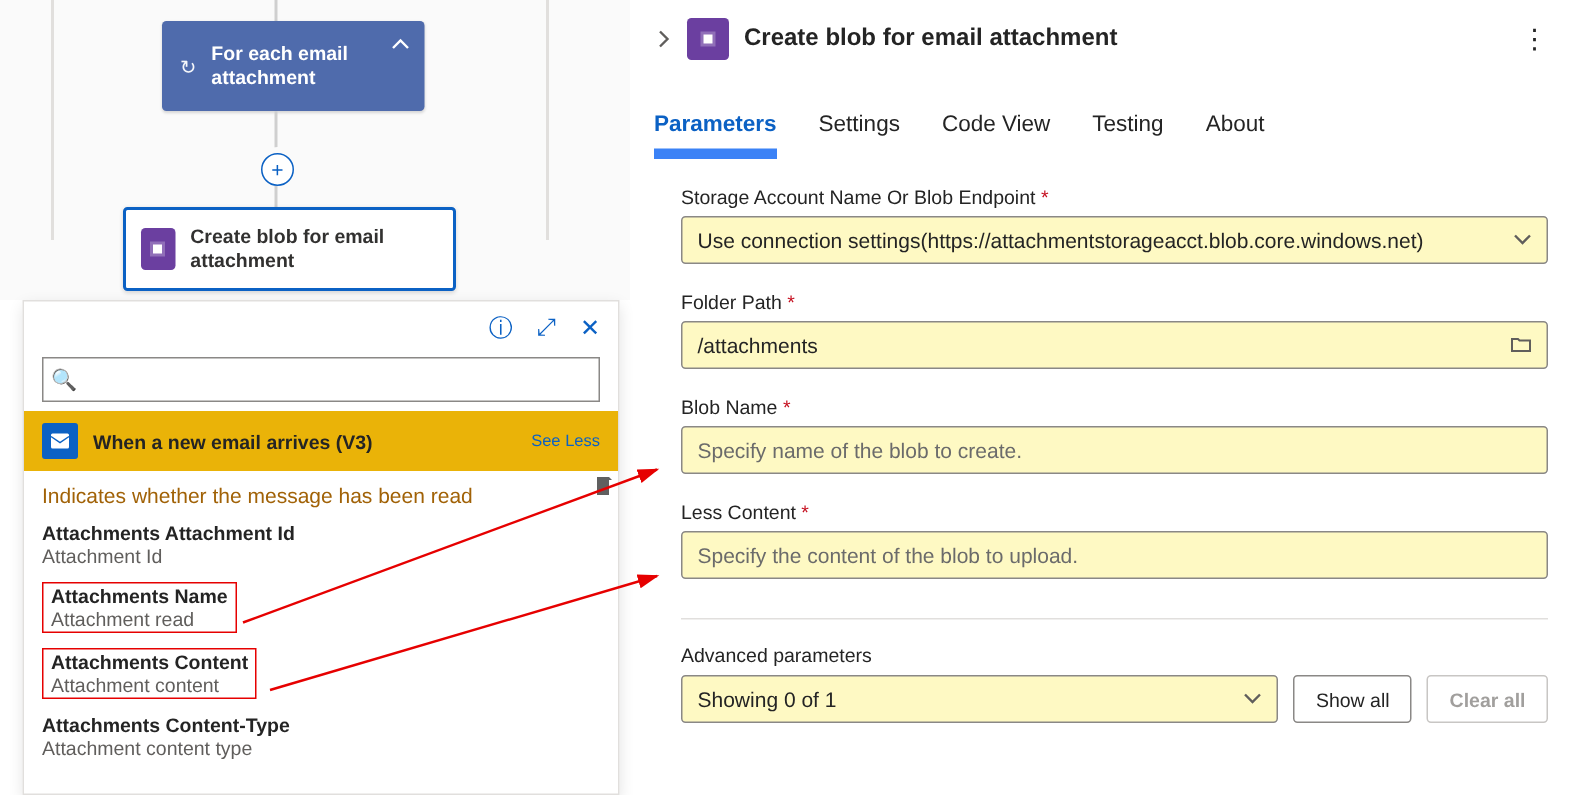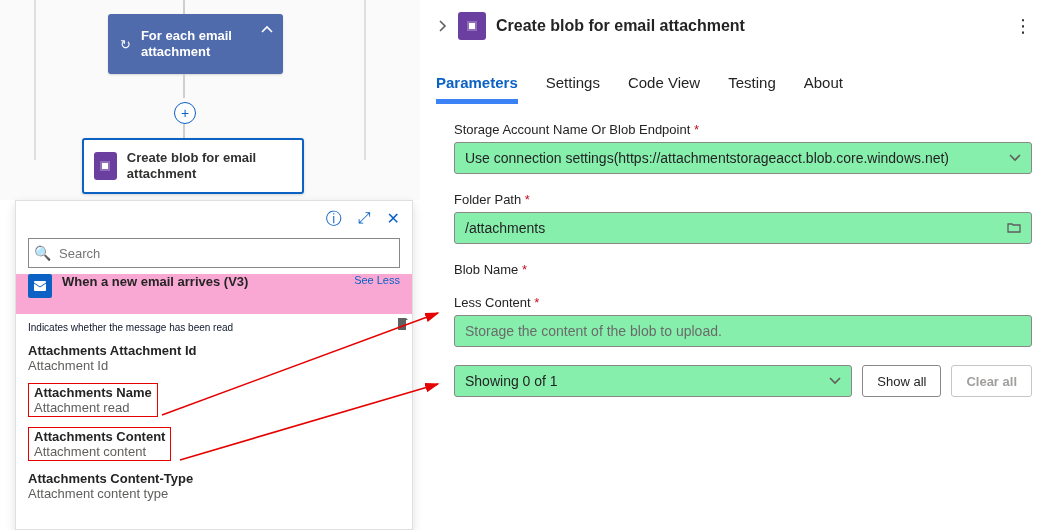--- a/index.html
+++ b/index.html
@@ -23,53 +23,53 @@
   .blob-card .title { font-weight: 600; font-size: 13px; line-height: 1.25; }
 
   
   .picker { position: absolute; left: 15px; top: 200px; width: 398px; height: 330px; background: #fff; border: 1px solid #e1dfdd; box-shadow: 0 4px 10px rgba(0,0,0,.12); }
   .picker-head { display: flex; justify-content: flex-end; gap: 16px; padding: 8px 12px; color: #0b61c4; }
   .picker-head span { cursor: pointer; font-size: 16px; }
   .search-wrap { margin: 0 12px 6px 12px; border: 1px solid #8a8886; display: flex; align-items: center; height: 30px; }
   .search-wrap .sicon { width: 28px; text-align: center; color: #605e5c; font-size: 14px; }
   .search-wrap input { border: none; flex: 1; outline: none; font-size: 13px; height: 26px; }
 
-  .trigger-row { background: #f9a8d4; display: flex; height: 40px; margin: 6px 0 4px 0; padding: 0 12px; gap: 10px; }
+  .trigger-row { background: #eab308; display: flex; align-items: center; height: 40px; margin: 6px 0 4px 0; padding: 0 12px; gap: 10px; }
   .trigger-row .ticon { width: 24px; height: 24px; background: #0b61c4; border-radius: 2px; display: flex; align-items: center; justify-content: center; }
   .trigger-row .ticon svg { fill:#fff; }
   .trigger-row .tlabel { font-weight: 600; color: #242424; }
   .trigger-row .seeless { margin-left: auto; color: #0b61c4; font-size: 11px; cursor: pointer; }
 
   .picker-body { padding: 4px 12px 0 12px; overflow: hidden; position: relative; }
-  .desc-grey { color: #0f172a; font-size: 10px; margin-bottom: 10px; }
+  .desc-grey { color: #a16207; font-size: 14px; margin-bottom: 10px; }
   .dyn-item { margin-bottom: 10px; }
   .dyn-item .nm { font-weight: 600; color: #242424; font-size: 13px; }
   .dyn-item .sub { color: #605e5c; font-size: 13px; }
   .redbox { border: 1.5px solid #e60000; padding: 1px 5px 1px 5px; display: inline-block; }
   .scroll-hint { position: absolute; right: 6px; top: 0; width: 8px; height: 12px; background: #606060; }
   .scroll-hint::before{content:"";position:absolute;left:2px;top:-6px;border:4px solid transparent;border-bottom-color:#606060;}
 
   
   .details { position: absolute; left: 420px; top: 0; right: 0; bottom: 0; padding: 6px 18px 0 16px; }
   .dhdr { display: flex; align-items: center; gap: 10px; height: 40px; }
   .chev-right { cursor: pointer; color: #605e5c; display:inline-flex; }
   .dico { width: 28px; height: 28px; background: #6b3fa0; border-radius: 3px; display: flex; align-items: center; justify-content: center; }
   .dico svg { fill: #fff; }
   .dtitle { font-weight: 600; font-size: 16px; color: #242424; }
   .kebab { margin-left: auto; font-size: 18px; cursor: pointer; color: #242424; }
 
   .tabs { display: flex; gap: 28px; margin: 28px 0 8px 0; font-size: 15px; color: #242424; }
   .tab { padding-bottom: 8px; cursor: pointer; }
-  .tab.active { color: #0b61c4; border-bottom: 5px solid #3b82f6; font-weight: 600; }
+  .tab.active { color: #0b61c4; border-bottom: 7px solid #3b82f6; font-weight: 600; }
 
   .form { margin-top: 18px; margin-left: 18px; }
   .fld { margin-bottom: 18px; }
   .lbl { color: #242424; font-size: 13px; margin-bottom: 5px; display: block; }
   .req::after { content: " *"; color: #c50f1f; }
-  .input-like { border: 1px solid #8a8886; border-radius: 3px; min-height: 32px; display: flex; align-items: center; padding: 0 10px; font-size: 14px; color: #242424; background: #86efac; }
+  .input-like { border: 1px solid #8a8886; border-radius: 3px; min-height: 32px; display: flex; align-items: center; padding: 0 10px; font-size: 14px; color: #242424; background: #fef9c3; }
   .input-like.ph { color: #6b6b6b; }
   .input-like .tail-ico { margin-left: auto; color: #605e5c; cursor: pointer; }
 
   .adv-title { font-size: 13px; color: #242424; margin-top: 26px; margin-bottom: 6px; padding-top: 16px; border-top: 1px solid #e1dfdd; }
   .adv-row { display: flex; gap: 10px; align-items: flex-start; }
   .adv-select { flex: 1; }
   .btn { border: 1px solid #8a8886; border-radius: 3px; height: 32px; padding: 0 14px; background: #fff; font-size: 13px; cursor: pointer; color: #242424; }
   .btn.disabled { color: #a19f9d; border-color: #c8c6c4; cursor: default; font-weight: bold; }
 
   
@@ -109,21 +109,20 @@
 </div>
 
 <div class="picker">
   <div class="picker-head">
     <span>ⓘ</span>
     <span>⤢</span>
     <span>✕</span>
   </div>
   <div class="search-wrap">
     <span class="sicon">🔍</span>
-    <input type="text" placeholder="Search" style="">
   </div>
   <div class="trigger-row">
     <span class="ticon">
       <svg width="14" height="14" viewBox="0 0 14 14">
           <rect x="1" y="2" width="12" height="10" rx="1"></rect>
           <path d="M1 4l6 4 6-4" stroke="#0b61c4" stroke-width="1" fill="none"></path>
         </svg>
     </span>
     <span class="tlabel">When a new email arrives (V3)</span>
     <span class="seeless">See Less</span>
@@ -203,29 +202,33 @@
         <span class="tail-ico">
           <svg width="14" height="14" viewBox="0 0 14 14">
               <path d="M1 4h4l1 1h7v7H1z" fill="none" stroke="#605e5c" stroke-width="1.3"></path>
             </svg>
         </span>
       </div>
     </div>
 
     <div class="fld">
       <span class="lbl req">Blob Name</span>
+      <div class="input-like ph">
+        <span>Specify name of the blob to create.</span>
+      </div>
     </div>
 
     <div class="fld">
       <span class="lbl req">Less Content</span>
       <div class="input-like ph">
-        <span>Storage the content of the blob to upload.</span>
-      </div>
-    </div>
-
+        <span>Specify the content of the blob to upload.</span>
+      </div>
+    </div>
+
+    <div class="adv-title">Advanced parameters</div>
     <div class="adv-row">
       <div class="input-like adv-select">
         <span>Showing 0 of 1</span>
         <span class="tail-ico">
           <svg width="12" height="12" viewBox="0 0 12 12">
               <path d="M1 4 L6 9 L11 4" stroke="#605e5c" stroke-width="1.6" fill="none"></path>
             </svg>
         </span>
       </div>
       <button class="btn">Show all</button>

